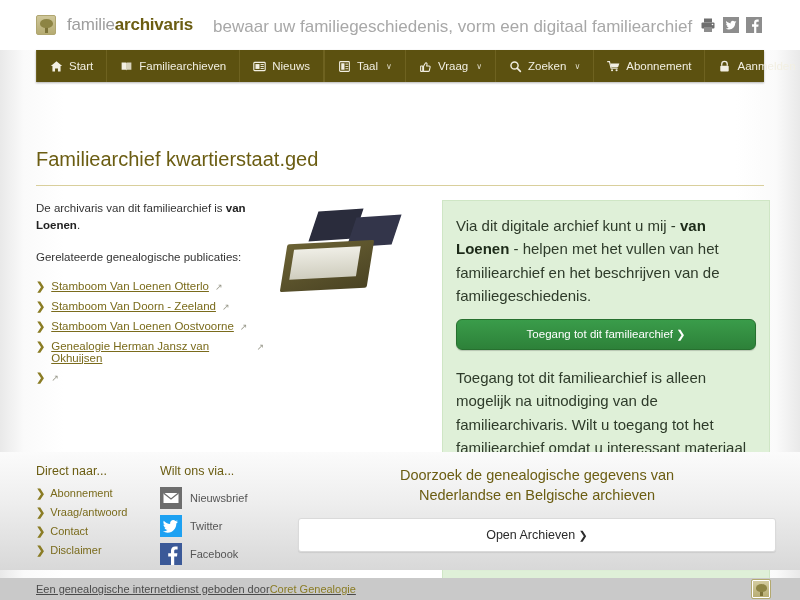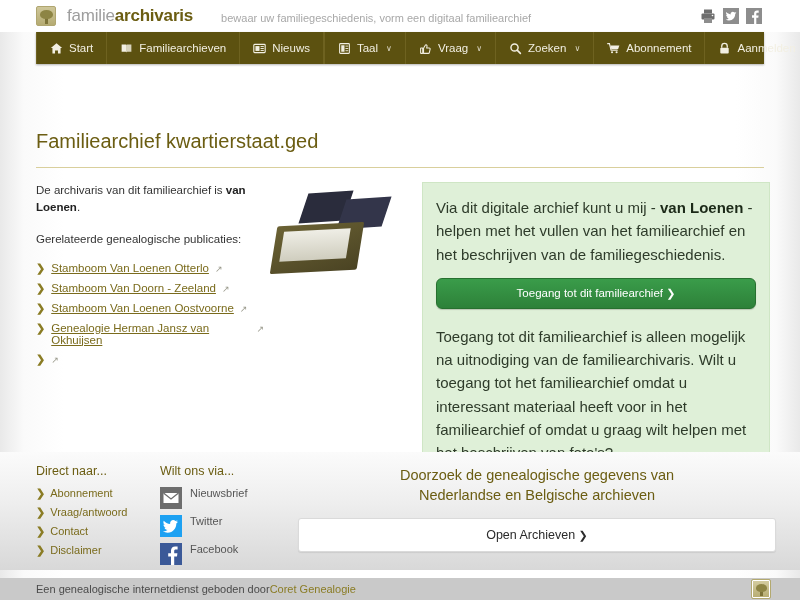--- a/index.html
+++ b/index.html
@@ -10,21 +10,21 @@
     overflow: hidden;
   }
   .page {
     position: relative;
     width: 800px; height: 600px;
     background: linear-gradient(90deg,#e9e9e9 0%,#fafafa 3%,#ffffff 8%,#ffffff 92%,#fafafa 97%,#e9e9e9 100%);
   }
 
   
   .topbar {
-    height: 32px;
+    height: 50px;
     display: flex; align-items: center;
     padding: 0 38px 0 36px;
     background: #ffffff;
   }
   .logo-mark {
     width: 20px; height: 20px;
     background: linear-gradient(#cfc79a,#b5ab72);
     border: 1px solid #b0a670;
     border-radius: 2px;
     position: relative;
@@ -36,21 +36,21 @@
   }
   .logo-mark::after {
     content:""; position:absolute; left:3px; top:3px;
     width:13px; height:9px; border-radius:50% 50% 45% 45%;
     background:#8d8444;
   }
   .brand { margin-left: 11px; font-size: 17px; letter-spacing:-.2px; white-space:nowrap;}
   .brand .b1 { color:#9e9e9e; font-weight:400; }
   .brand .b2 { color:#6b5d12; font-weight:bold; }
   .tagline {
-    margin-left: 28px; color:#a8a8a8; font-size: 11px; white-space:nowrap;
+    margin-left: 20px; color:#a8a8a8; font-size: 17px; white-space:nowrap;
     position: relative; top: 2px;
   }
   .social { margin-left:auto; display:flex; gap:7px; align-items:center; }
   .sicon { width:16px; height:16px; display:block; }
 
   
   .nav {
     height: 32px;
     background:#5c5110;
     display:flex; align-items:stretch;
@@ -68,21 +68,21 @@
   .nav-spacer { flex:1; border-right:1px solid #6e6220; }
   .caret { font-size:8px; opacity:.85; margin-left:2px; }
   .nico { width:13px; height:13px; display:block; }
 
   
   .title-wrap { padding: 18px 36px 0 36px; }
   .page-title { font-size: 20px; color:#6b5d12; font-weight:400;margin-top:48px; }
   .rule { margin: 14px 36px 0 36px; border-top:1px solid #d9cf9c; }
 
   
-  .content { display:flex; padding: 14px 30px 0 36px; gap: 4px; }
+  .content { display:flex; padding: 14px 30px 0 36px; gap: 14px; }
   .col-left { width: 228px; flex:none; }
   .col-mid  { width: 150px; flex:none; padding-top: 4px; }
   .col-right{ flex:1; }
 
   .para { font-size: 11.5px; color:#333; line-height:1.5; margin-bottom: 14px; }
   .para b { color:#222; }
   .link-list { list-style:none; }
   .link-list li {
     display:flex; align-items:baseline; gap:6px;
     font-size:11.5px; margin-bottom: 7px;
@@ -150,42 +150,42 @@
     background: linear-gradient(#fbfbfb 0%, #efefef 40%, #d8d8d8 100%);
     display:flex; padding: 12px 30px 0 36px;
   }
   .fcol-a { width: 124px; flex:none; }
   .fcol-b { width: 124px; flex:none; }
   .fcol-c { flex:1; padding-left: 14px; }
   .fhead { font-size:12.5px; color:#6b5d12; margin-bottom: 9px; }
   .flist { list-style:none; }
   .flist li { display:flex; align-items:baseline; gap:5px; font-size:11px; margin-bottom:6px; }
   .flist a { color:#7a6b1c; text-decoration:none; cursor:pointer; }
-  .srow { display:flex; gap:8px; margin-bottom: 6px; }
+  .srow { display:flex; align-items:center; gap:8px; margin-bottom: 6px; }
   .sq { width:22px; height:22px; flex:none; display:block; }
   .slabel { font-size:11px; color:#555; cursor:pointer; }
   .ftitle {
     text-align:center; color:#6b5d12; font-size:14.5px; line-height:1.35;
     margin-top: 2px;
   }
   .btn-open {
     display:block; margin: 13px auto 0 auto; width: 478px;
     background:#ffffff; border:1px solid #dadada; border-radius:3px;
     text-align:center; font-size:12.5px; color:#2b2b2b;
     padding: 9px 0; box-shadow: 0 1px 1px rgba(0,0,0,.08);
     cursor:pointer;
   }
 
   
   .bottombar {
     position:absolute; left:0; right:0; bottom:0; height:22px;
     background:#c9c9c9;
     display:flex; align-items:center;
     padding: 0 30px 0 36px;
-    font-size:11px; color:#4a4a4a;
+    font-size:11px; color:#4a4a4a;text-decoration:underline;
   }
   .bottombar a { color:#8a7c24; text-decoration:none; cursor:pointer; }
   .bl-mark {
     margin-left:auto; width:18px; height:18px; flex:none;
     background: linear-gradient(#d3cb9f,#b8ae74);
     border:1px solid #fff; outline:1px solid #b3a96f; border-radius:1px;
     position:relative;
   }
   .bl-mark::after{
     content:""; position:absolute; left:3px; top:3px; width:11px; height:8px;

